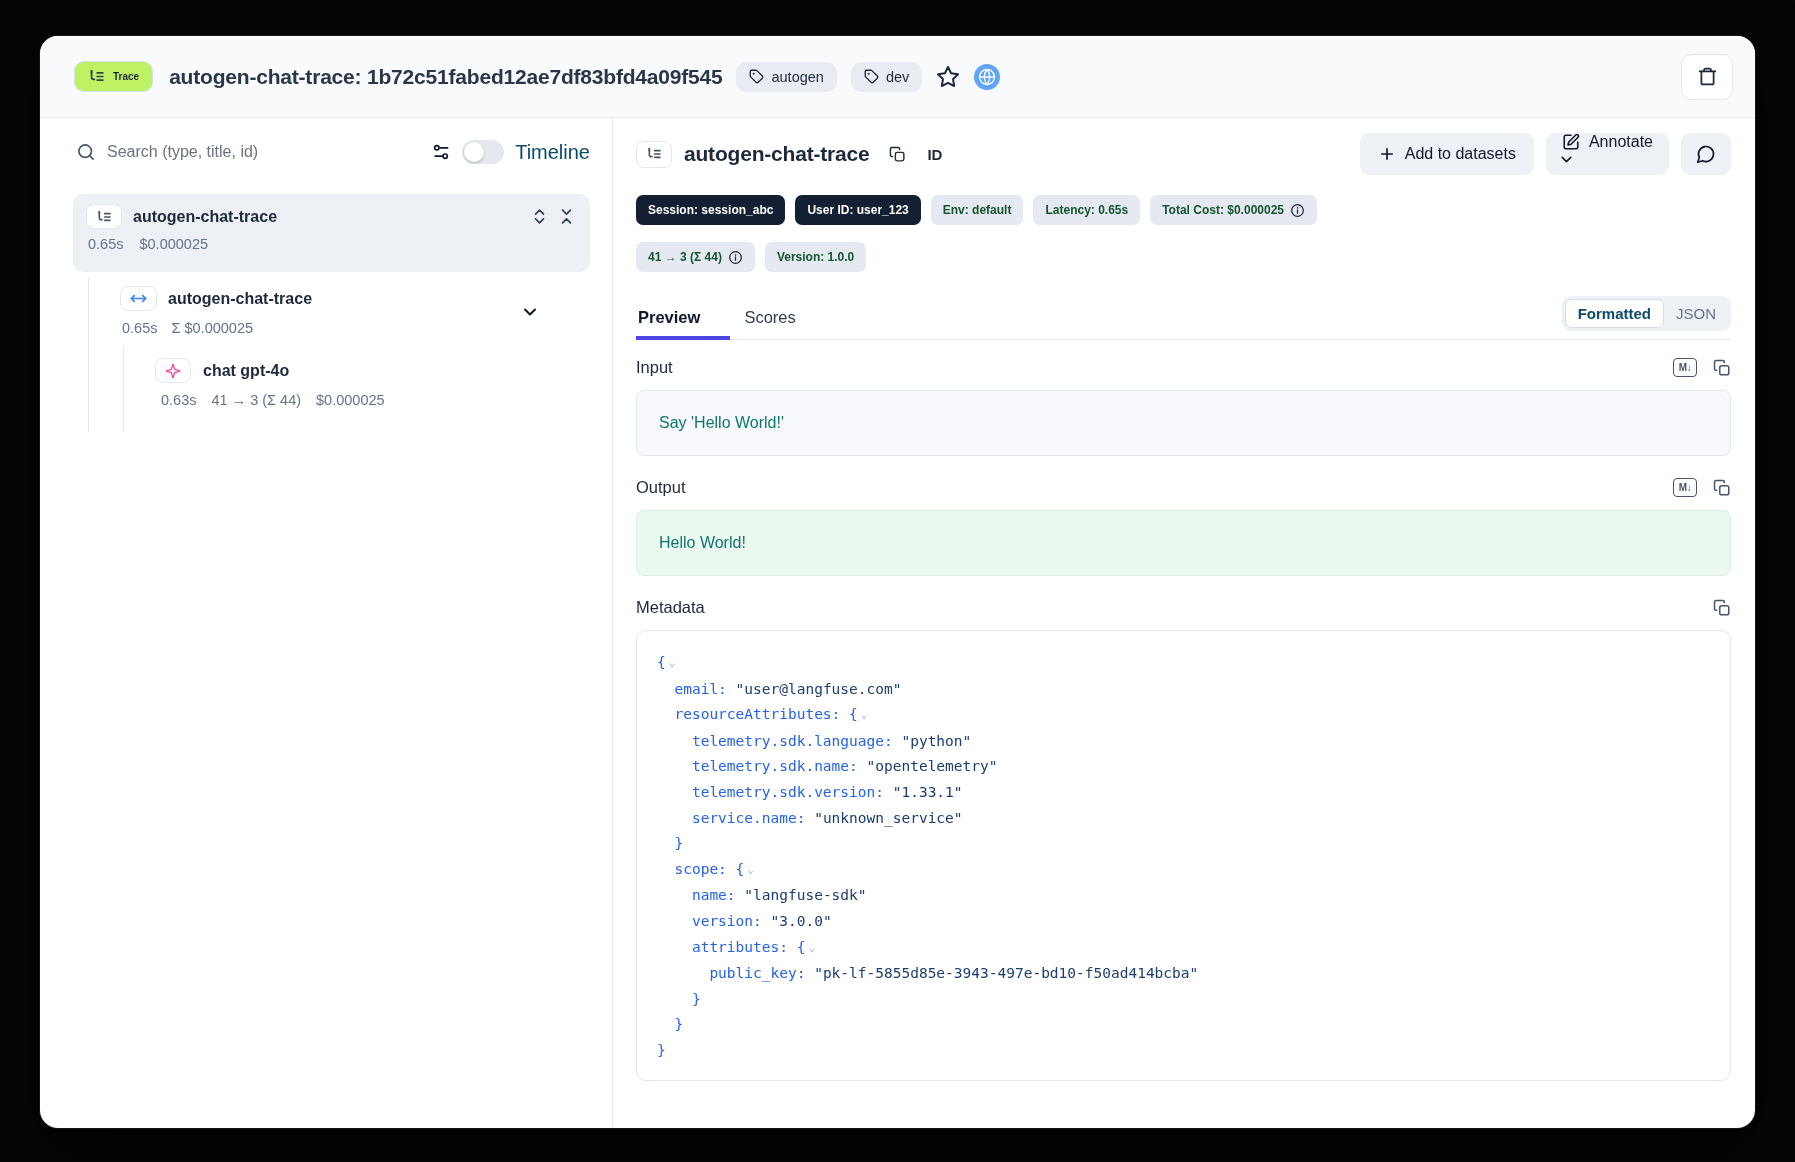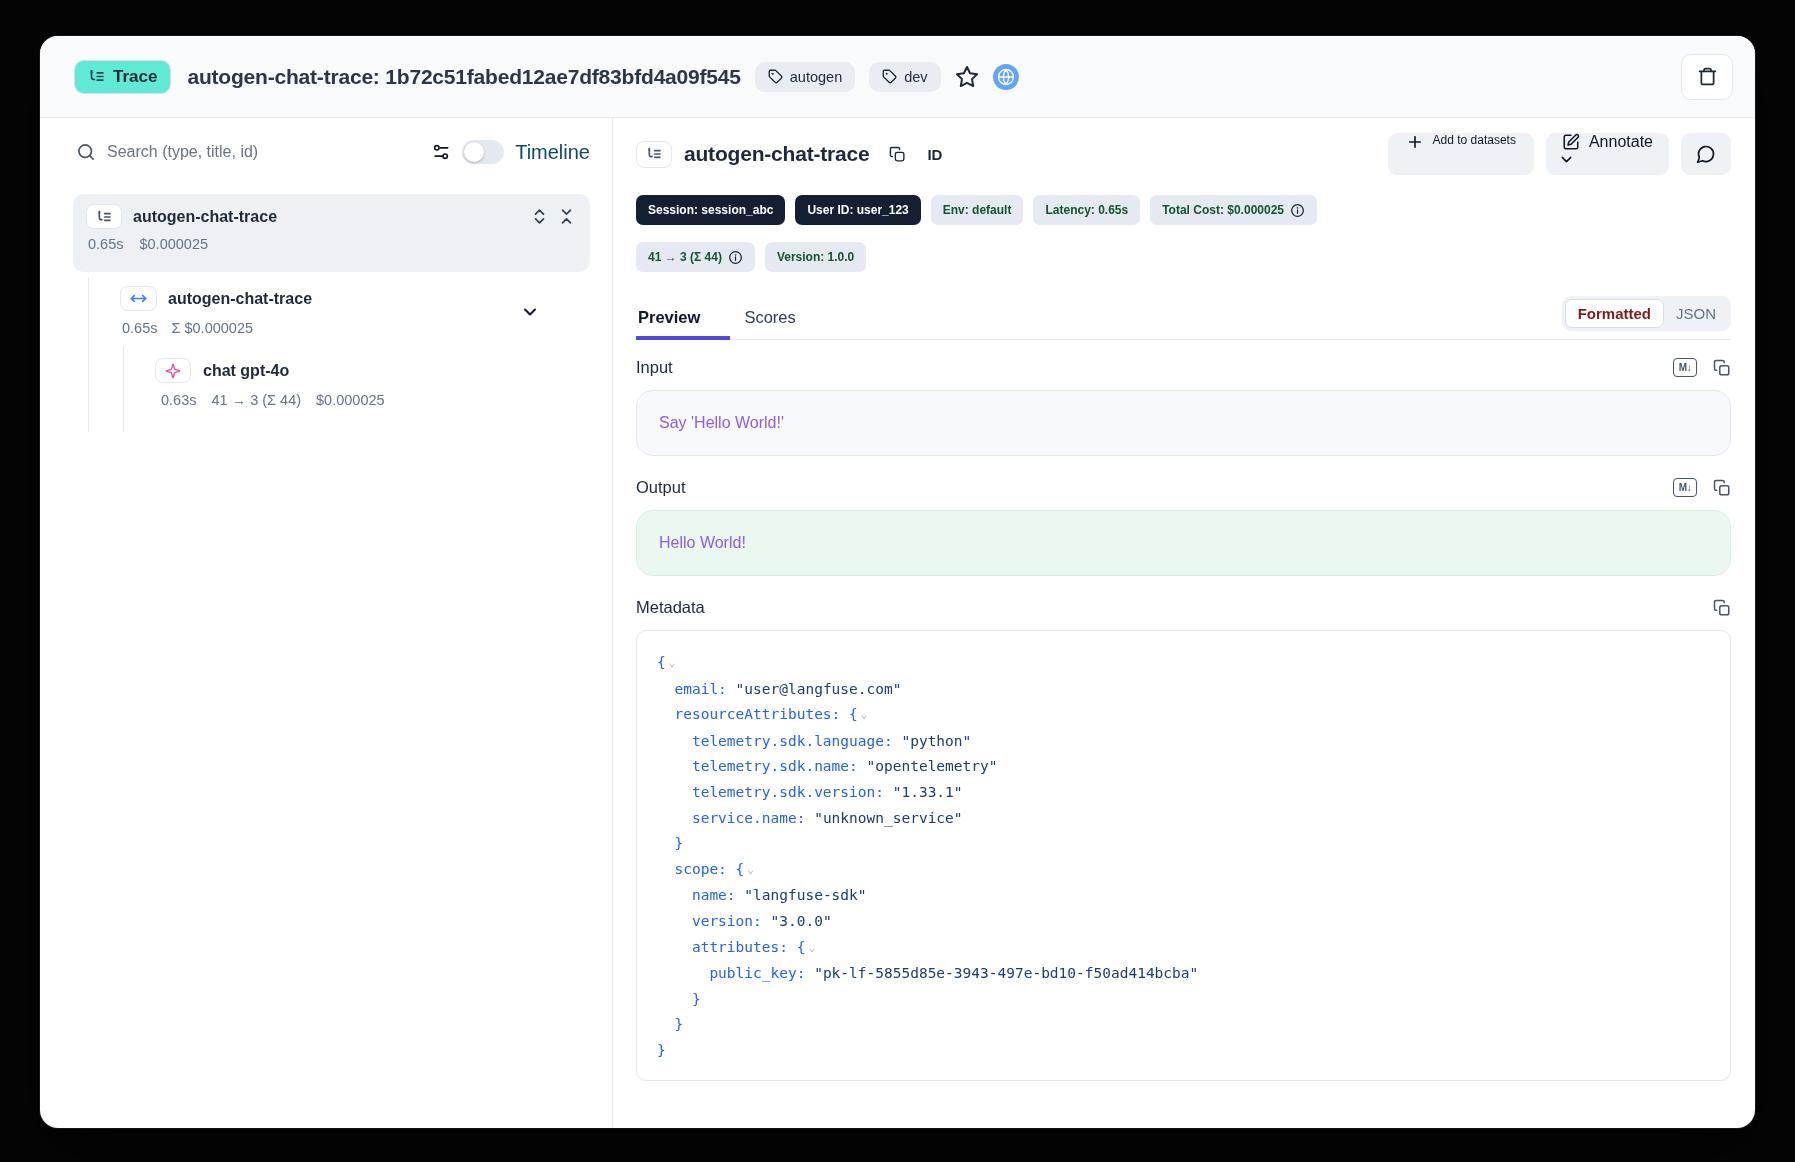--- a/index.html
+++ b/index.html
@@ -16,23 +16,23 @@
     background:#ffffff; border-radius:18px; overflow:hidden;
     box-shadow:0 0 0 1px rgba(255,255,255,.08), 0 20px 60px rgba(0,0,0,.6);
     display:flex; flex-direction:column;
   }
   
   .app-header {
     height:82px; flex:0 0 82px; background:#f8fafc; border-bottom:1px solid #e8ecf1;
     display:flex; align-items:center; padding:0 22px 0 34px; gap:14px;
   }
   .trace-chip {
-    display:inline-flex; align-items:center; gap:8px; background:#5eead4;
+    display:inline-flex; align-items:center; gap:8px; background:#bef264;
     border:1px solid #d9e0e8; border-radius:10px; padding:6px 13px;
-    font-size:17px; font-weight:700; color:#1e293b;
+    font-size:10px; font-weight:700; color:#1e293b;
   }
   .trace-chip svg { stroke:#334155; }
   .app-title { font-size:21px; font-weight:700; color:#2b3648; letter-spacing:-.2px; margin-left:2px; }
   .tag-chip {
     display:inline-flex; align-items:center; gap:7px; background:#e9edf3;
     border-radius:10px; padding:7px 13px; font-size:14.5px; font-weight:500; color:#1e293b;
   }
   .tag-chip svg { stroke:#1e293b; }
   .icon-btn-plain { display:inline-flex; align-items:center; justify-content:center; background:none; border:none; cursor:pointer; }
   .globe { width:26px; height:26px; border-radius:50%; background:#60a5fa; display:inline-flex; align-items:center; justify-content:center; }
@@ -79,22 +79,22 @@
   .node-gen-head { position:absolute; left:115px; top:164px; display:flex; align-items:center; gap:12px; }
   .node-gen-sub { position:absolute; left:121px; top:198px; display:flex; gap:15px; font-size:14.5px; color:#64748b; }
   
   .main { flex:1; padding:15px 24px 0 23px; min-width:0; }
   .main-header { display:flex; align-items:center; }
   .main-title-wrap { display:flex; align-items:center; gap:12px; }
   .main-title { font-size:21px; font-weight:700; color:#1e293b; letter-spacing:-.2px; }
   .id-wrap { display:flex; align-items:center; gap:21px; margin-left:8px; color:#1f2937; font-size:15px; font-weight:600; cursor:pointer; }
   .hdr-buttons { margin-left:auto; display:flex; align-items:center; gap:12px; }
   .btn-light {
-    display:inline-flex; gap:9px; height:42px; padding:0 18px;
-    background:#eef2f7; border:none; border-radius:9px; font-size:12px; font-weight:500;
+    display:inline-flex; align-items:center; gap:9px; height:42px; padding:0 18px;
+    background:#eef2f7; border:none; border-radius:9px; font-size:16px; font-weight:500;
     color:#0f172a; font-family:"Liberation Sans",sans-serif; cursor:pointer;
   }
   .btn-split { display:inline-flex; height:42px; background:#eef2f7; border-radius:9px; overflow:hidden;flex-direction:column; }
   .btn-split .seg-main { display:inline-flex; align-items:center; gap:9px; padding:0 16px; font-size:16px; font-weight:500; color:#0f172a; cursor:pointer; }
   .btn-split .seg-sep { width:1px; background:#d8dee8; }
   .btn-split .seg-caret { display:inline-flex; align-items:center; padding:0 12px; cursor:pointer; }
   .btn-square { width:50px; height:42px; background:#eef2f7; border:none; border-radius:9px; display:inline-flex; align-items:center; justify-content:center; cursor:pointer; }
   .timestamp { margin-top:24px; font-size:16.5px; color:#111827; }
   .badge-row { display:flex; gap:10px; margin-top:12px; flex-wrap:wrap; }
   .badge { display:inline-flex; align-items:center; gap:6px; height:30px; padding:0 12px; border-radius:7px; font-size:12px; font-weight:600;margin-top:8px; }
@@ -102,34 +102,34 @@
   .badge.light { background:#e5eaf2; color:#14532d; }
   .badge svg { stroke:#1b2638; }
   
   .tabs-row { display:flex; align-items:flex-end; margin-top:24px; border-bottom:1px solid #e5e9ef; position:relative; }
   .tab { position:relative; padding:8px 30px 12px 2px; font-size:16.5px; cursor:pointer; }
   .tab.active { font-weight:700; color:#0f172a; }
   .tab.active::after { content:""; position:absolute; left:0; right:0; bottom:-1px; height:4px; background:#4f46e5; }
   .tab.inactive { color:#2f3b4e; font-weight:500; padding:8px 8px 12px 14px; }
   .segmented { margin-left:auto; margin-bottom:8px; display:flex; align-items:center; background:#eef1f6; border-radius:9px; padding:3px; }
   .seg { padding:5px 12px; font-size:15px; border-radius:7px; cursor:pointer; }
-  .seg.on { background:#fff; border:1px solid #d8dee8; color:#7f1d1d; font-weight:600; }
+  .seg.on { background:#fff; border:1px solid #d8dee8; color:#0c4a6e; font-weight:600; }
   .seg.off { color:#64748b; font-weight:500; }
   
   .section-head { display:flex; align-items:center; margin-top:22px; }
   .section-head.first { margin-top:18px; }
   .section-label { font-size:16.5px; font-weight:500; color:#1e293b; }
   .section-icons { margin-left:auto; display:flex; align-items:center; gap:16px; }
   .md-icon {
     min-width:24px; height:19px; border:1.6px solid #475569; border-radius:4px;
     font-size:10px; font-weight:700; color:#475569; display:inline-flex; align-items:center; justify-content:center;
     letter-spacing:-.5px; cursor:pointer; padding:0 2px;
   }
   .copy-icon { cursor:pointer; display:inline-flex; }
-  .io-box { margin-top:13px; border-radius:17px; padding:23px 22px; font-size:16px; color:#8b5cf6; }
+  .io-box { margin-top:13px; border-radius:8px; padding:23px 22px; font-size:16px; color:#0f766e; }
   .io-box.input { background:#f7f9fc; border:1px solid #e3e8ef; }
   .io-box.output { background:#ebf8f0; border:1px solid #d8eee1; }
   .metadata-box {
     margin-top:13px; border:1px solid #e3e8ef; border-radius:10px; background:#fff;
     padding:19px 20px 16px 20px;
   }
   .json { font-family:"DejaVu Sans Mono", monospace; font-size:14.5px; line-height:25.6px; white-space:pre; }
   .jk { color:#2563eb; }
   .jv { color:#1c3d6e; }
   .jb { color:#2563eb; }

